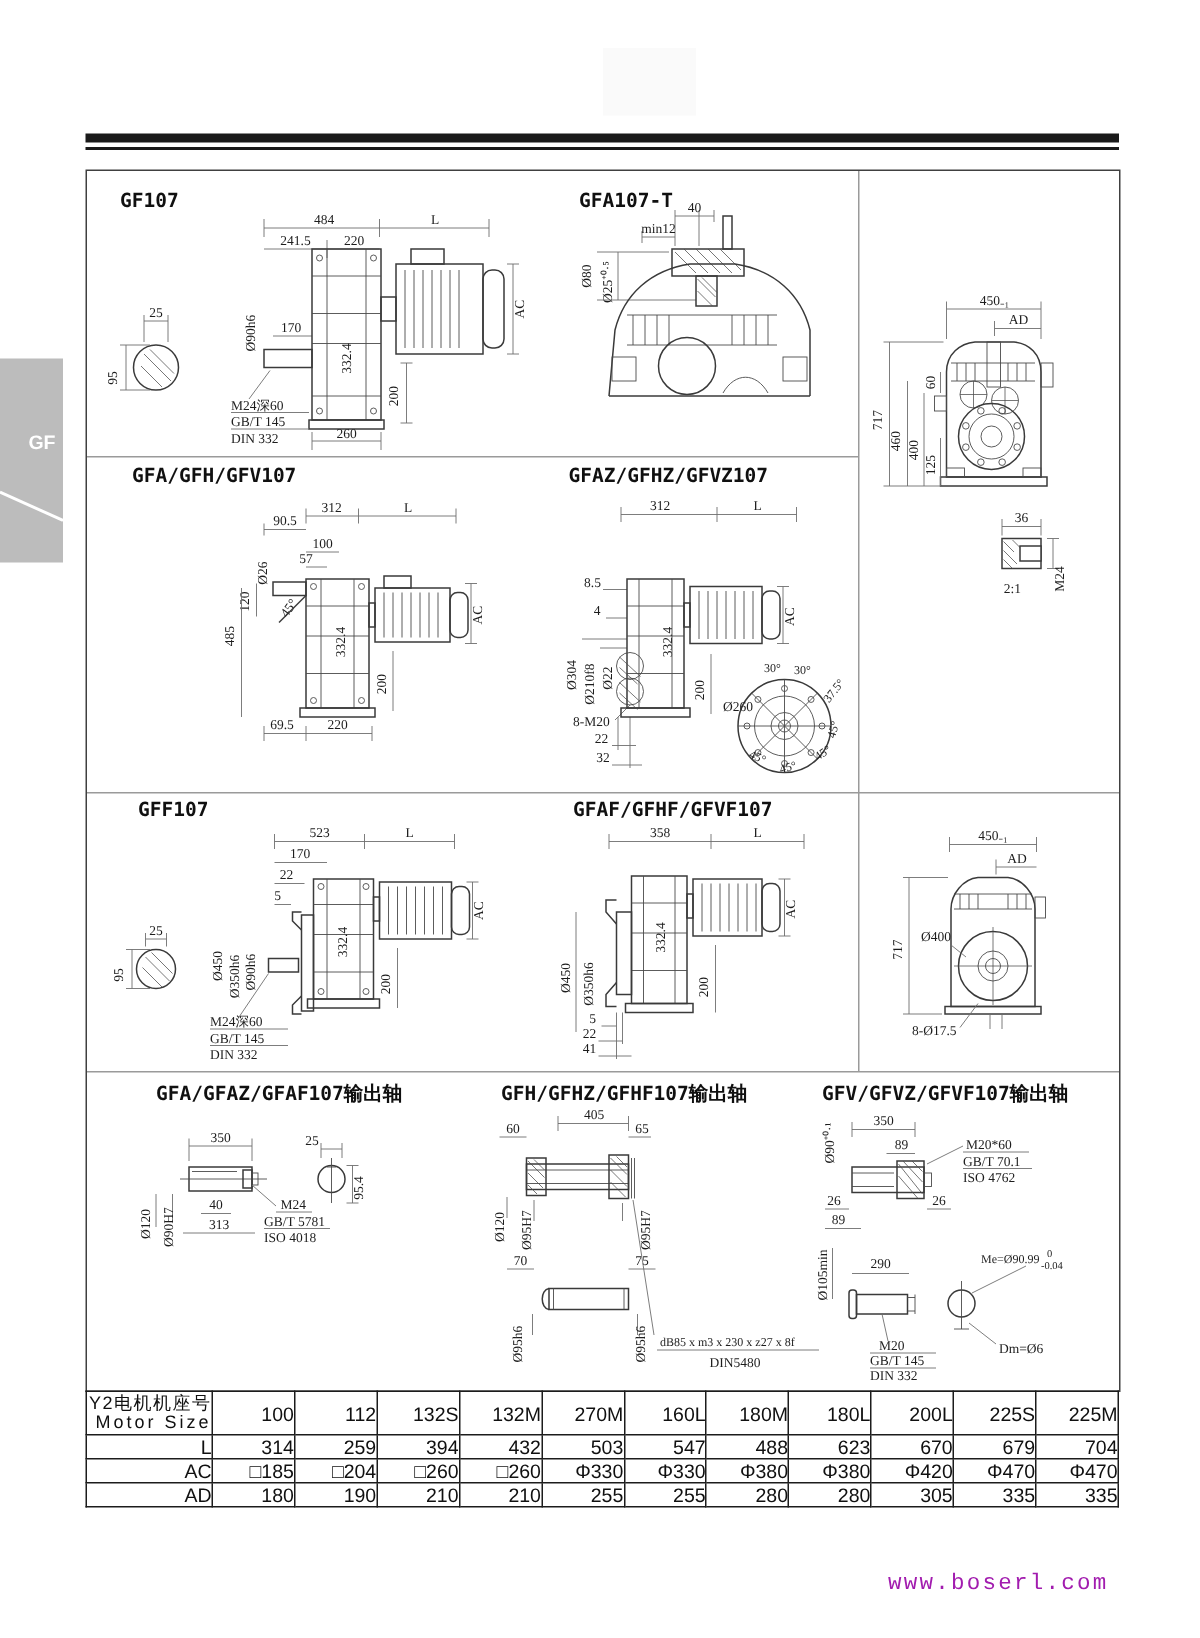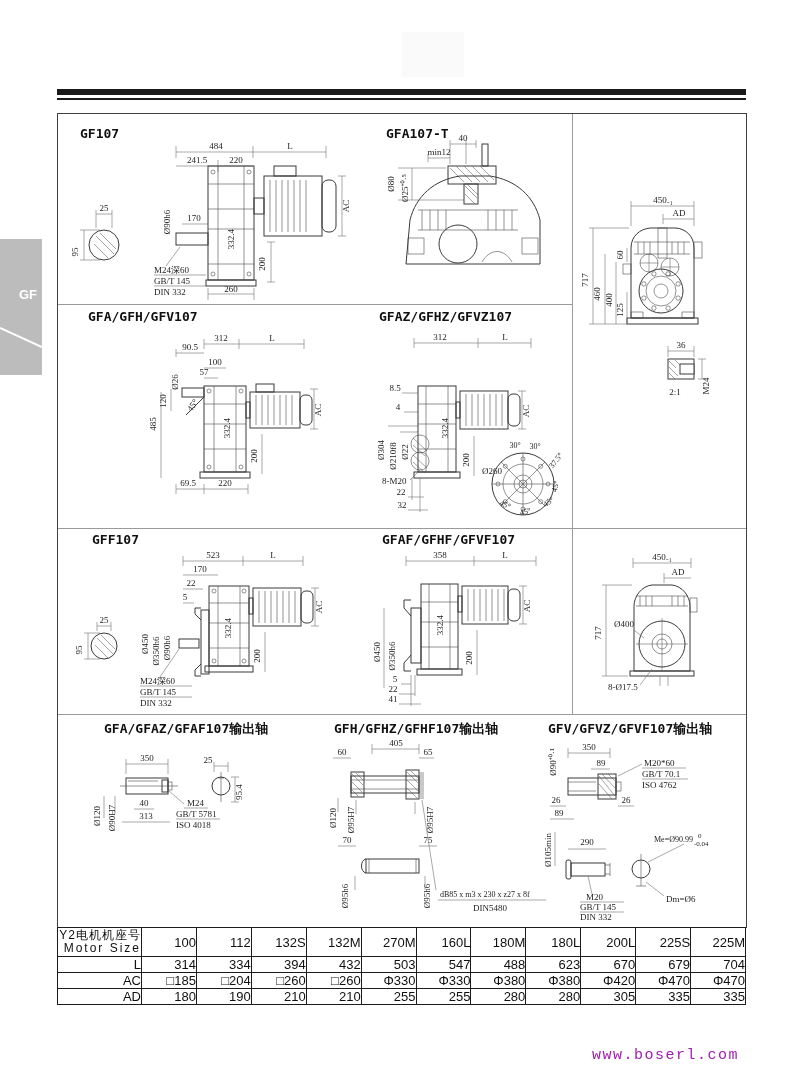--- a/index.html
+++ b/index.html
@@ -498,21 +498,21 @@
       <td>160L</td>
       <td>180M</td>
       <td>180L</td>
       <td>200L</td>
       <td>225S</td>
       <td>225M</td>
     </tr>
     <tr class="dat">
       <td>L</td>
       <td>314</td>
-      <td>334</td>
+      <td>259</td>
       <td>394</td>
       <td>432</td>
       <td>503</td>
       <td>547</td>
       <td>488</td>
       <td>623</td>
       <td>670</td>
       <td>679</td>
       <td>704</td>
     </tr>

